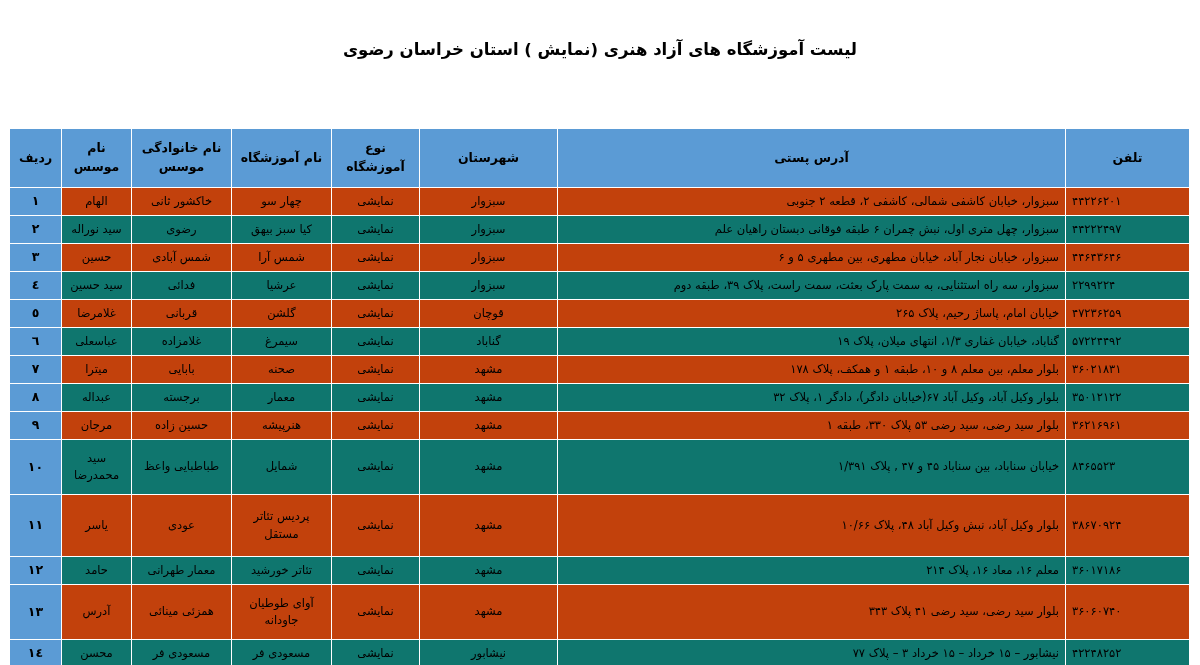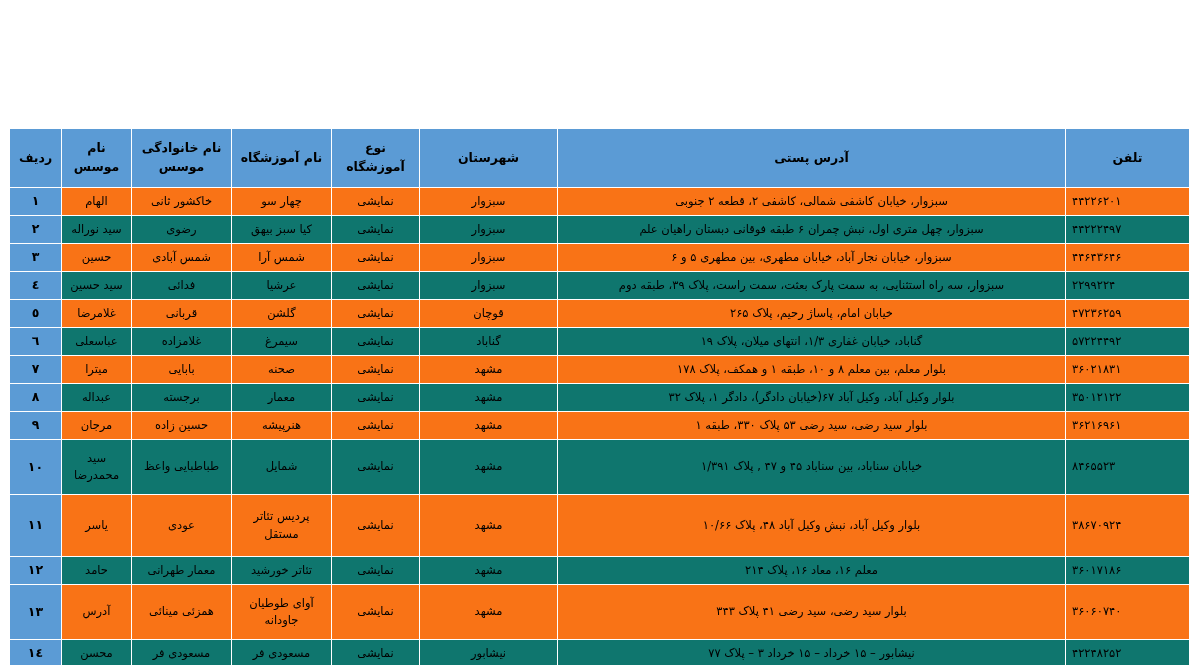--- a/index.html
+++ b/index.html
@@ -68,50 +68,51 @@
   
   col.c-radif   { width: 52px;  }
   col.c-fname   { width: 70px;  }
   col.c-lname   { width: 100px; }
   col.c-school  { width: 100px; }
   col.c-type    { width: 88px;  }
   col.c-city    { width: 138px; }
   col.c-address { width: 508px; }
   col.c-phone   { width: 124px; }
 
-  tbody tr.odd  td { background: #f97316; }
+  tbody tr.odd  td { background: #c2410c; }
   tbody tr.even td { background: #0f766e; }
 
   tbody td.radif {
     background: #5B9BD5 !important;
     text-align: center;
     font-weight: bold;
     font-size: 12.5px;
   }
 
   td.fname, td.lname, td.school, td.type, td.city {
     text-align: center;
   }
   td.address {
-    text-align: center;
+    text-align: right;
   }
   td.phone {
     text-align: left;
     letter-spacing: 0.3px;
   }
 
   tbody tr { height: 28px; }
   tbody tr.tall { height: 55px; }
   tbody tr.xtall { height: 62px; }
 </style>
 </head>
 <body>
 
 <div class="page">
 
+  <div class="doc-title">لیست آموزشگاه های آزاد هنری (نمایش ) استان خراسان رضوی</div>
 
   <div class="table-wrap">
     <table class="grid">
       <colgroup>
         <col class="c-phone">
         <col class="c-address">
         <col class="c-city">
         <col class="c-type">
         <col class="c-school">
         <col class="c-lname">

